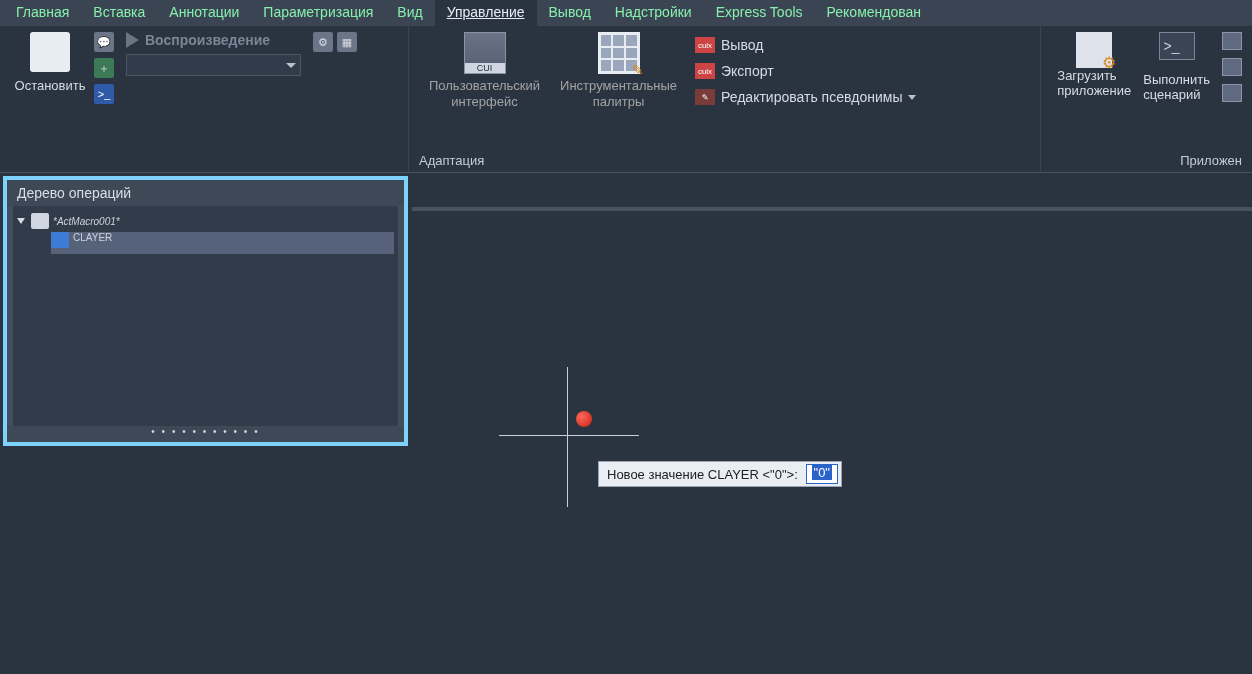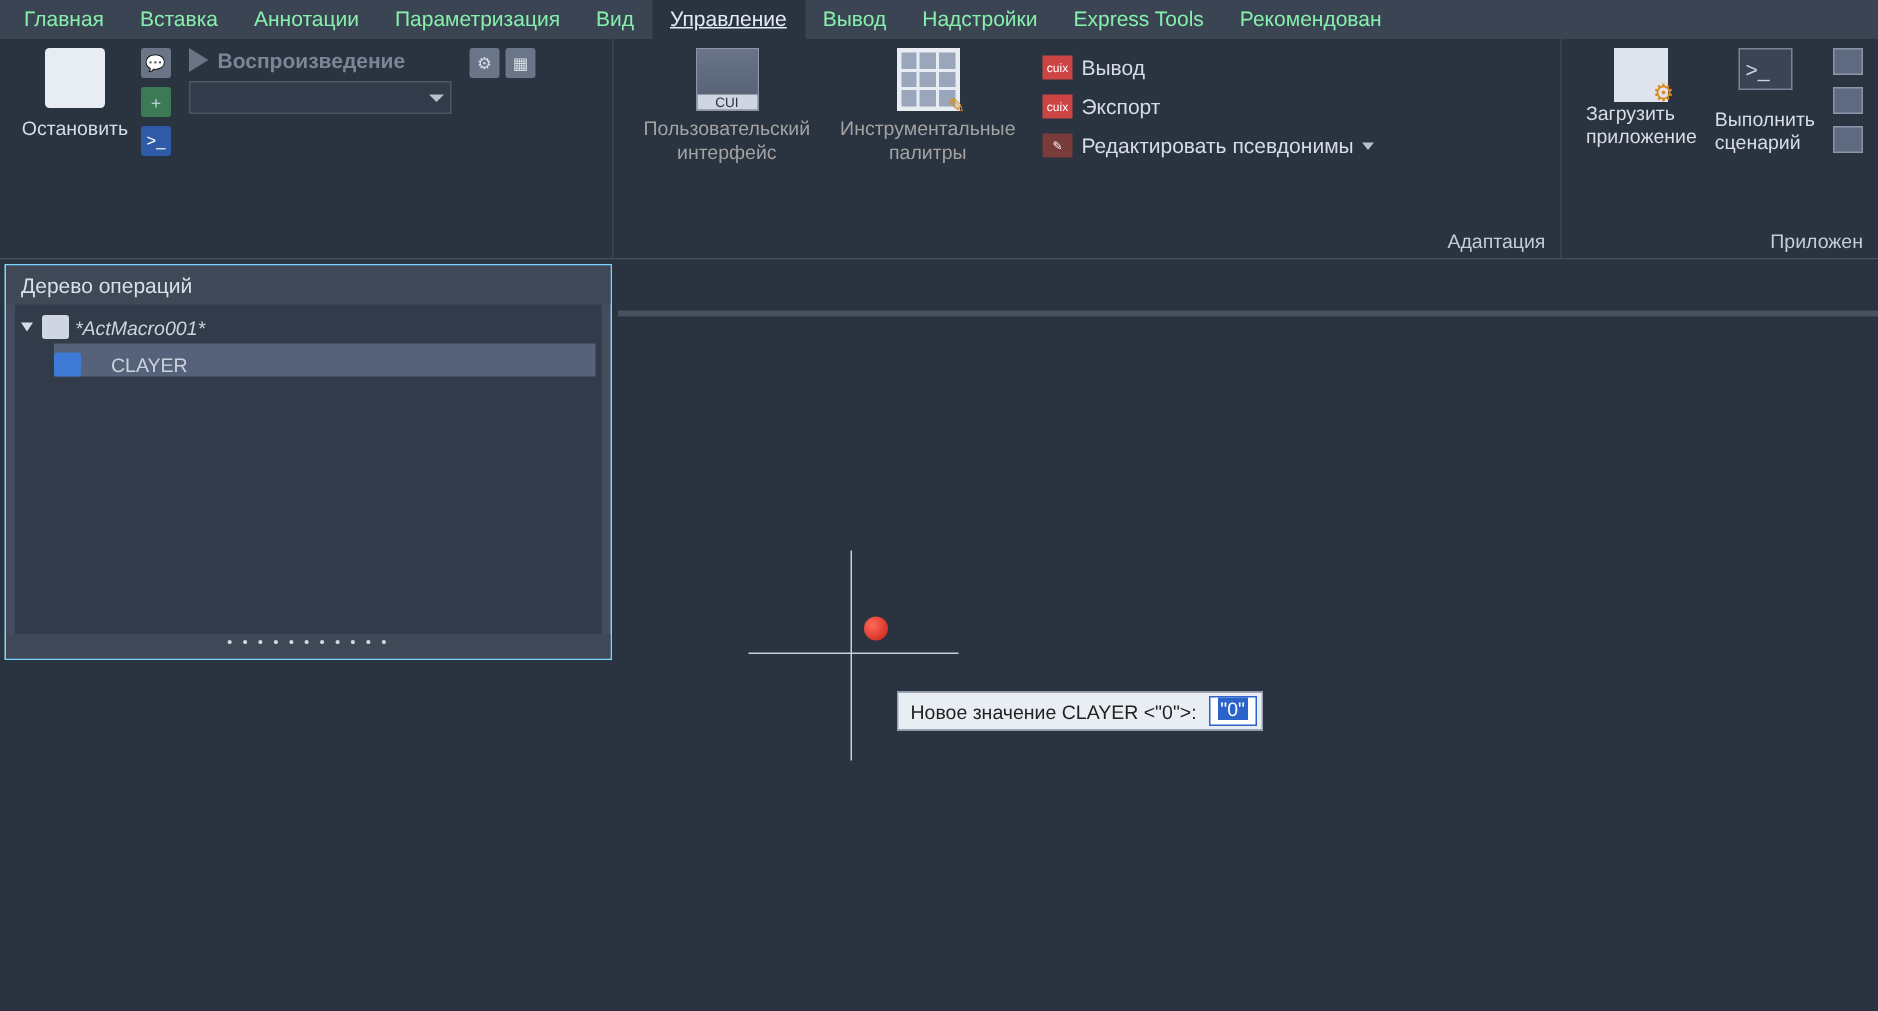--- a/index.html
+++ b/index.html
@@ -44,21 +44,21 @@
   }
   .ribbon-group {
     display: flex;
     flex-direction: column;
     padding: 6px 10px 0 10px;
     position: relative;
   }
   .ribbon-group + .ribbon-group { border-left: 1px solid #3b4452; }
   .ribbon-group .group-body { display: flex; flex: 1; align-items: flex-start; }
   .ribbon-group .group-label {
-    text-align: right;
+    text-align: left;
     color: #c4ccd9;
     font-size: 13px;
     padding: 3px 0 4px;
   }
 
   
   .rb-big-btn {
     display: flex;
     flex-direction: column;
     align-items: center;
@@ -166,47 +166,47 @@
 
   .right-small-col{display:flex; flex-direction:column; gap:8px; margin-left:6px;}
   .right-small-col .chip{ width:20px; height:18px; background:#5e6a80; border:1px solid #8a95a9; cursor:pointer;}
 
   
   .left-panel {
     position: absolute;
     left: 3px; top: 176px;
     width: 405px;
     background: #434d5d;
-    border: 1px solid #7dd3fc;
+    border: 4px solid #7dd3fc;
     display: flex; flex-direction: column;
   }
   .left-panel .hdr {
     padding: 5px 10px;
     color: #d9dfe9;
     font-size: 14px;
     background: #3e4857;
   }
   .tree {
     background: #323b49;
     margin: 0 6px;
     min-height: 220px;
     padding: 4px 4px 6px 4px;
     color: #ccd3de;
-    font-size: 13px;
+    font-size: 10px;
   }
   .tree-row { display:flex; align-items:center; gap:4px; height:22px; cursor:pointer;}
   .tree-row .exp {
     width:0;height:0;
     border-left:4px solid transparent;border-right:4px solid transparent;
     border-top:6px solid #d6dce6;
     margin-right:2px;
   }
   .tree-row .macro-ico{ width:18px;height:16px; background:#cfd6e1; border-radius:2px; }
   .tree-row .txt{ font-style: italic; }
-  .tree-child { margin-left:22px; display:flex; align-items:flex-end; gap:20px; height:22px; cursor:pointer;}
+  .tree-child { margin-left:34px; display:flex; align-items:flex-start; gap:4px; height:22px; cursor:pointer;}
   .tree-child .ci{ width:18px;height:16px; background:#3d7bd6; border-radius:2px; }
   .tree-child.sel { background:#56627a; }
   .dots-bar{
     height:16px;
     text-align:center;
     color:#cfd6e1;
     background:#3e4857;
     font-size:10px;
     letter-spacing:2px;
   }

